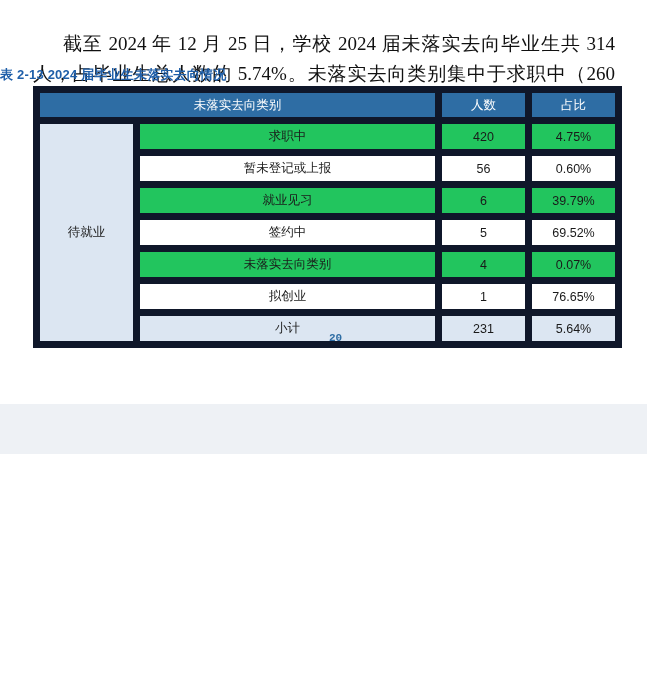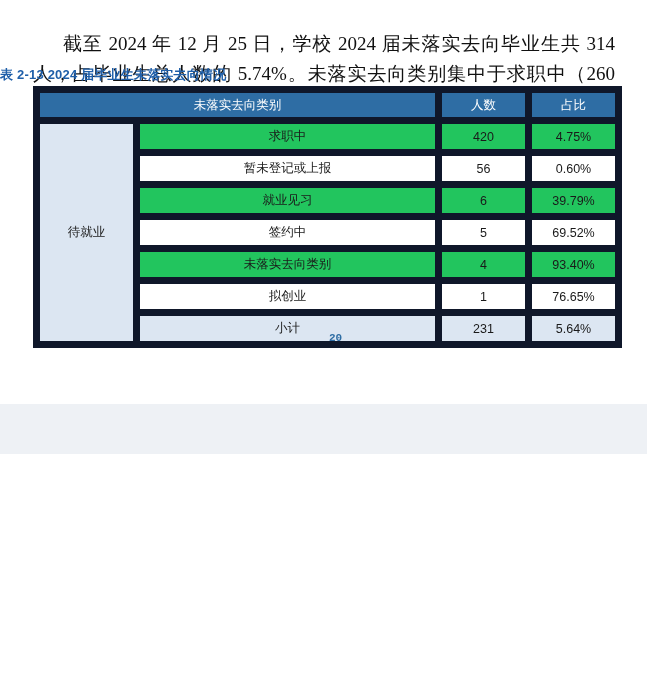--- a/index.html
+++ b/index.html
@@ -163,21 +163,21 @@
           <td>39.79%</td>
         </tr>
         <tr class="row-light">
           <td class="cell-pad">签约中</td>
           <td>5</td>
           <td>69.52%</td>
         </tr>
         <tr class="row-tint">
           <td class="cell-pad">未落实去向类别</td>
           <td>4</td>
-          <td>93.40%</td>
+          <td>0.07%</td>
         </tr>
         <tr class="row-light">
           <td class="cell-pad">拟创业</td>
           <td>1</td>
           <td>76.65%</td>
         </tr>
         <tr class="total-row">
           <td class="cell-pad">小计</td>
           <td>231</td>
           <td>5.64%</td>

